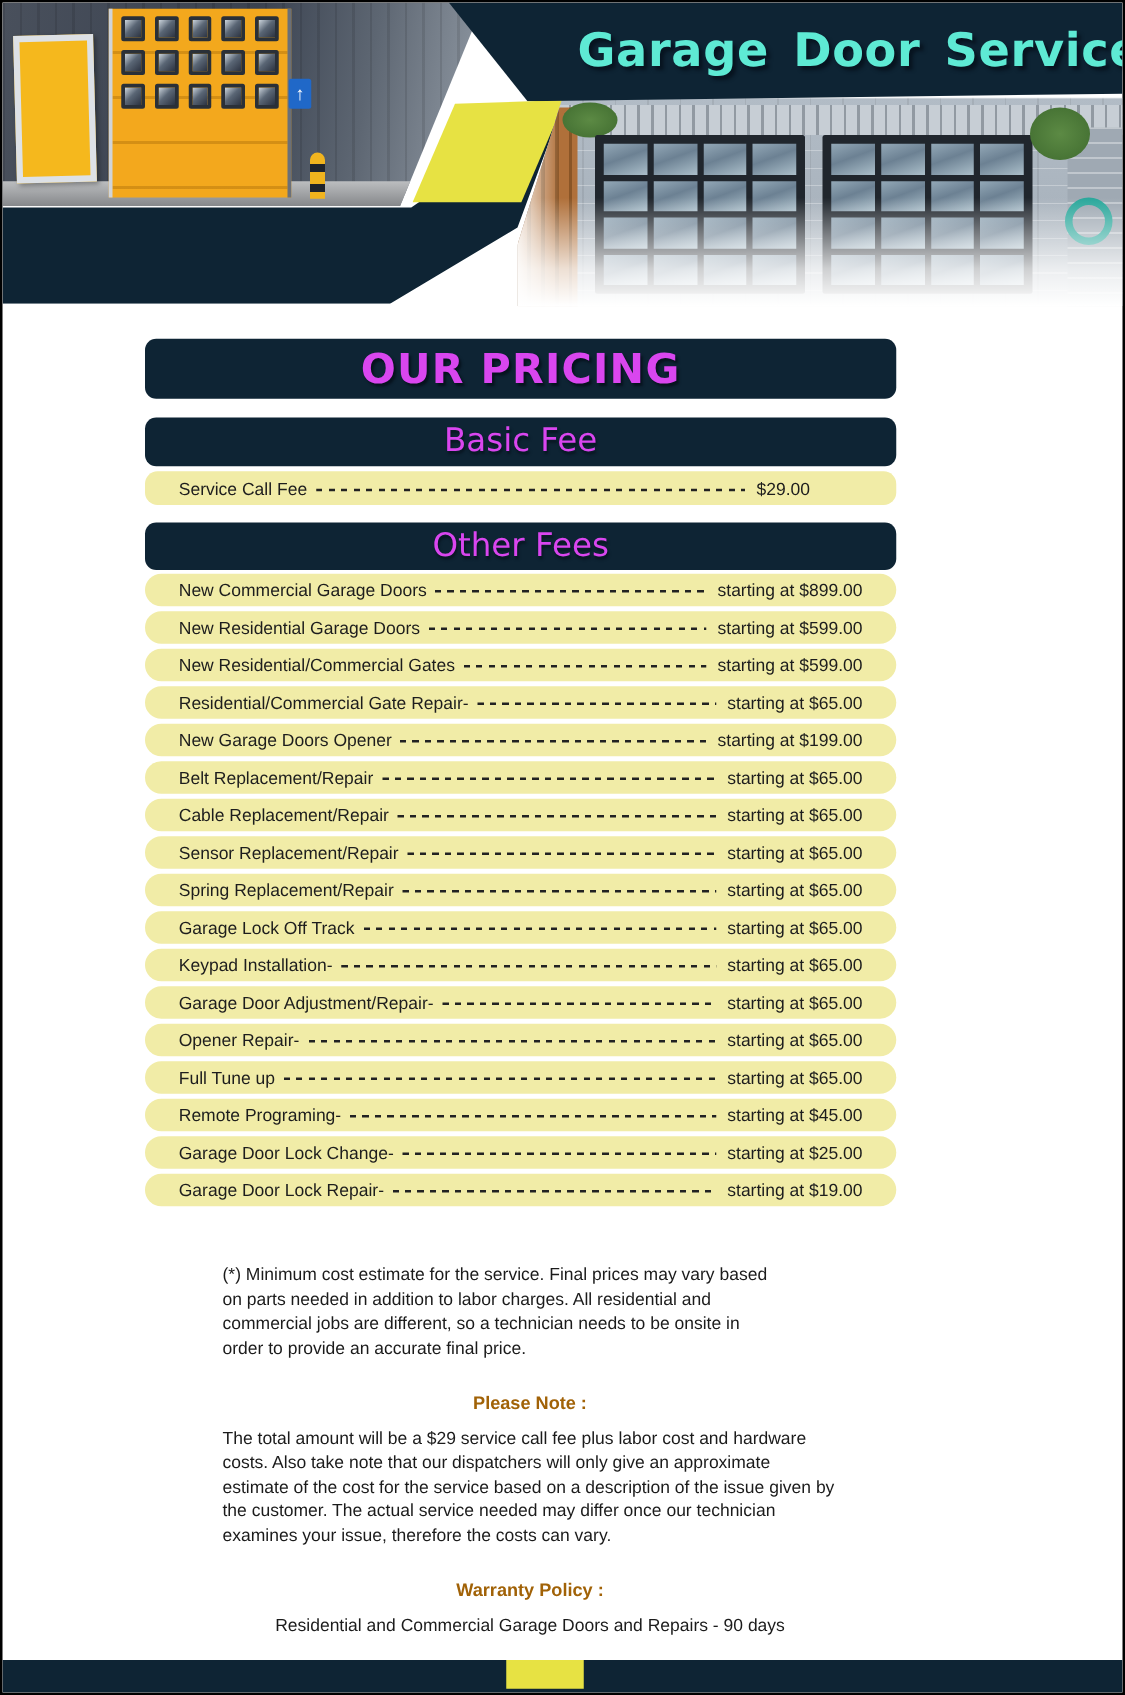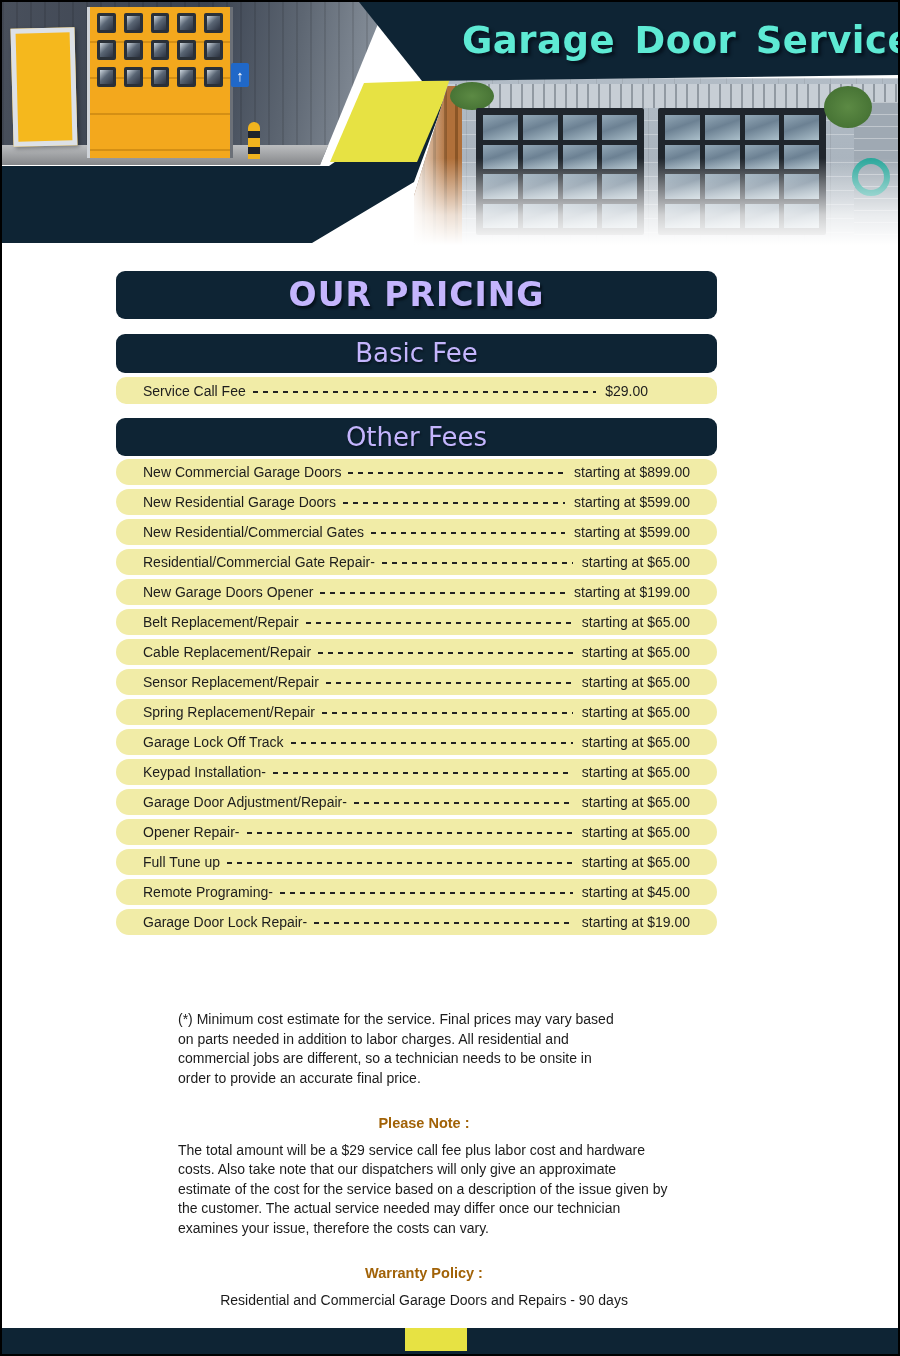--- a/index.html
+++ b/index.html
@@ -68,21 +68,21 @@
 
   
   .navy-band{left:0;top:0;width:896px;height:244px;background:#0e2434;
     clip-path:polygon(357px 0,896px 0,896px 73px,420px 79px);}
   .navy-band h1{margin:4px;position:absolute;left:456px;top:0;width:438px;height:72px;line-height:70px;
     text-align:left;color:#5eead4;font-family:"DejaVu Sans",sans-serif;font-size:37px;font-weight:bold;
     word-spacing:6px;letter-spacing:.5px;white-space:nowrap;
     text-shadow:3px 3px 3px rgba(5,15,25,.75);}
 
   
-  .banner{position:absolute;left:114px;width:601px;background:#0e2434;color:#c4b5fd;
+  .banner{position:absolute;left:114px;width:601px;background:#0e2434;color:#d946ef;
     font-family:"DejaVu Sans",sans-serif;text-align:center;}
   .main-banner{top:269px;height:48px;border-radius:9px;font-size:33px;font-weight:bold;
     line-height:48px;letter-spacing:1px;}
   .main-banner span{text-shadow:2px 3px 2px rgba(5,15,25,.8);}
   .sub-banner{height:39px;border-radius:9px;font-size:26px;line-height:39px;}
   .sub-banner span{text-shadow:1px 2px 2px rgba(5,15,25,.7);}
   .banner-basic{top:332px;} .banner-other{top:416px;height:38px;line-height:38px;}
 
   .rows{position:absolute;left:114px;width:601px;}
   .rows-basic{top:375px;} .rows-other{top:457px;}
@@ -288,20 +288,25 @@
           <span class="fee-label">Full Tune up</span>
           <span class="dashes"></span>
           <span class="fee-price">starting at $65.00</span>
         </div>
         <div class="fee-row">
           <span class="fee-label">Remote Programing-</span>
           <span class="dashes"></span>
           <span class="fee-price">starting at $45.00</span>
         </div>
         <div class="fee-row">
+          <span class="fee-label">Garage Door Lock Change-</span>
+          <span class="dashes"></span>
+          <span class="fee-price">starting at $25.00</span>
+        </div>
+        <div class="fee-row">
           <span class="fee-label">Garage Door Lock Repair-</span>
           <span class="dashes"></span>
           <span class="fee-price">starting at $19.00</span>
         </div>
       </div>
 
     <section class="notes">
       <p class="disclaimer">(*) Minimum cost estimate for the service. Final prices may vary based on parts needed in addition to labor charges. All residential and commercial jobs are different, so a technician needs to be onsite in order to provide an accurate final price.</p>
       <h3 class="note-heading">Please Note :</h3>
       <p class="note-body">The total amount will be a $29 service call fee plus labor cost and hardware costs. Also take note that our dispatchers will only give an approximate estimate of the cost for the service based on a description of the issue given by the customer. The actual service needed may differ once our technician examines your issue, therefore the costs can vary.</p>

